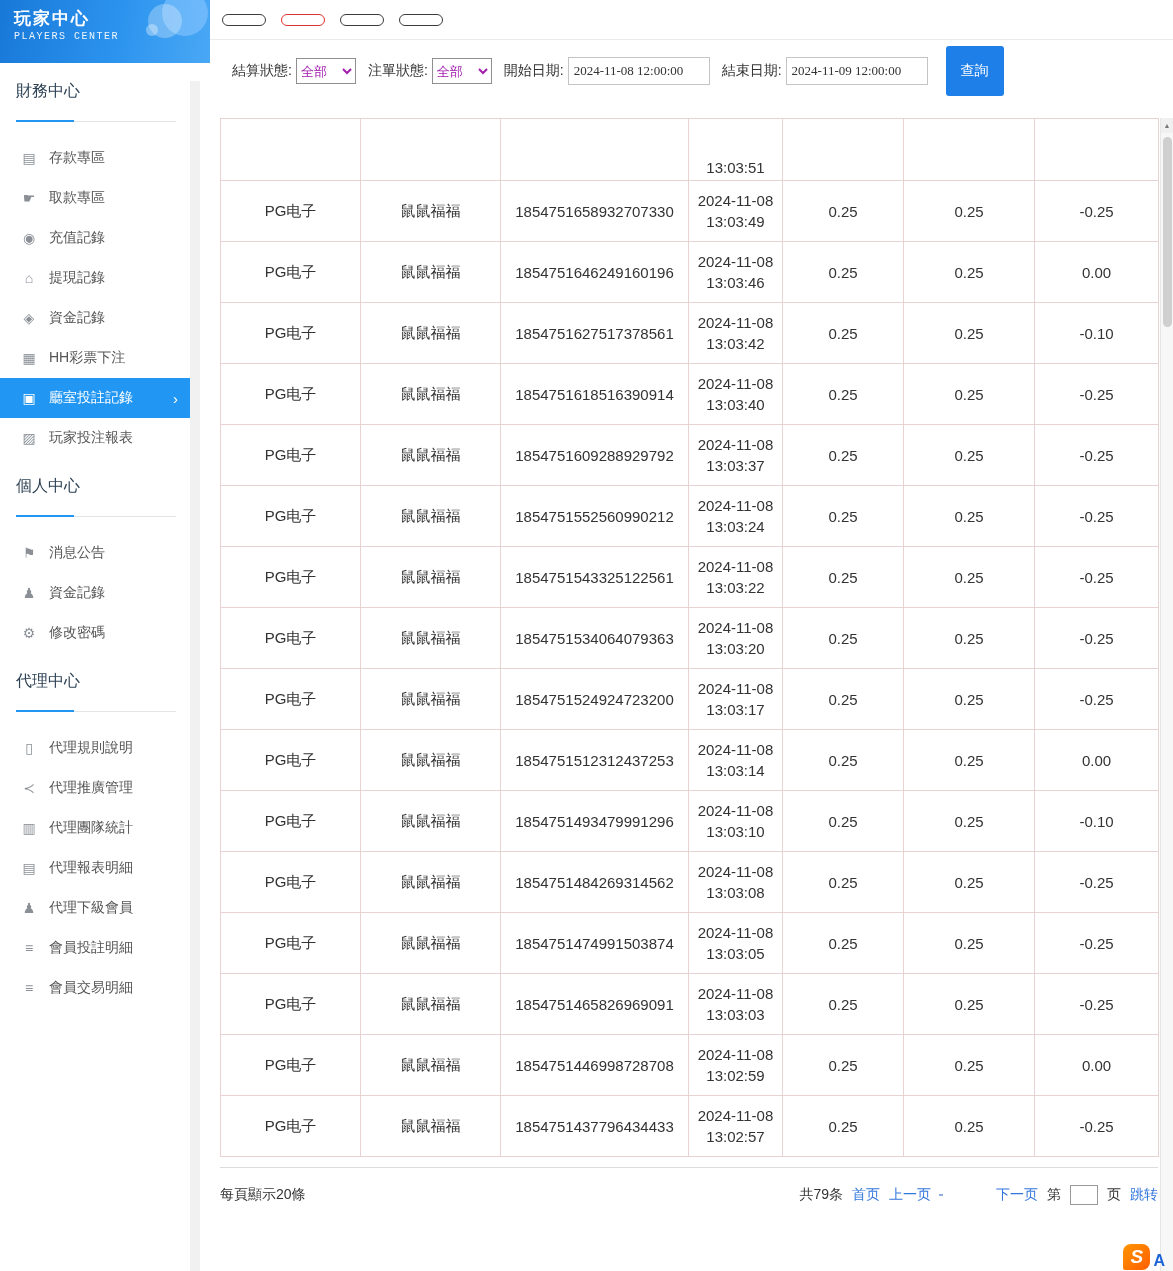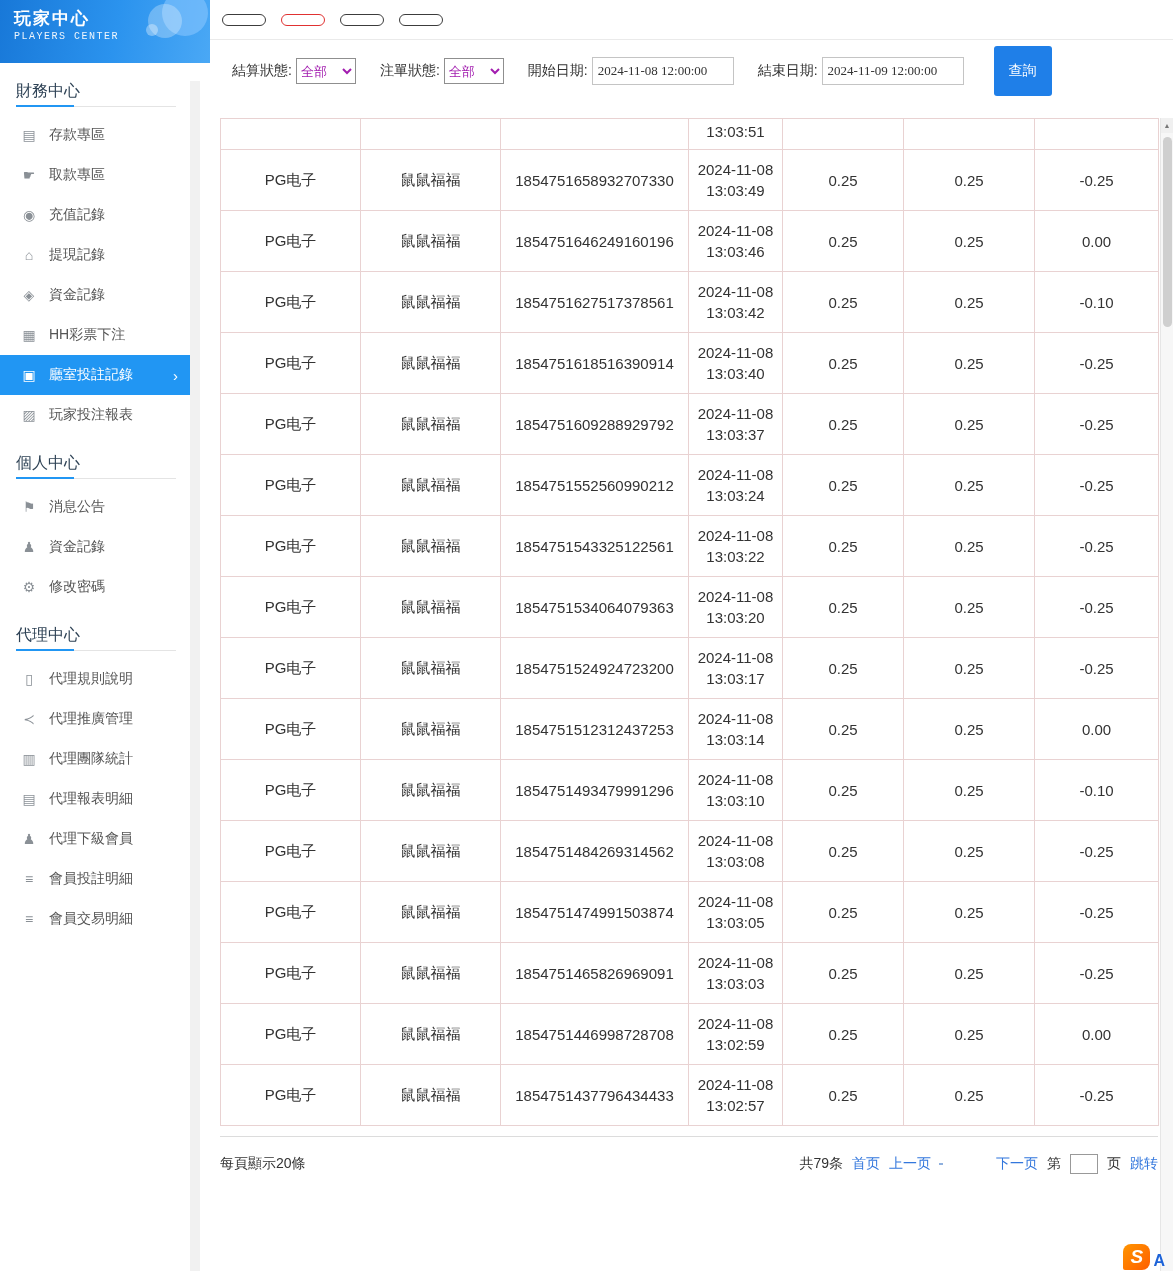--- a/index.html
+++ b/index.html
@@ -11,21 +11,21 @@
   .sidebar { width:210px; flex:0 0 210px; background:#fff; }
   .sidebar-header { height:63px; background:linear-gradient(100deg,#1878d8 0%,#2b93ee 55%,#4aa8f5 100%);
     position:relative; color:#fff; padding:7px 4px 0 14px; overflow:hidden;font-family:Liberation Mono, monospace; }
   .sidebar-title { font-size:17px; font-weight:bold; letter-spacing:2px; }
   .sidebar-sub { font-size:10px; letter-spacing:1.5px; opacity:.92; margin-top:1px; }
   .decor { position:absolute; border-radius:50%; }
   .decor.c1 { right:28px; top:4px; width:34px; height:34px; background:rgba(255,255,255,.28); }
   .decor.c2 { right:2px; top:-10px; width:46px; height:46px; background:rgba(140,200,255,.55); }
   .decor.c3 { right:52px; top:24px; width:12px; height:12px; background:rgba(255,255,255,.35); }
   .sidebar-body { width:200px; min-height:1223px; border-right:10px solid #f1f1f1; }
-  .section-title { margin:18px 14px 8px 16px; padding-bottom:4px; color:#2e4255; font-size:16px;
+  .section-title { margin:18px 14px 16px 16px; padding-bottom:19px; color:#2e4255; font-size:16px;
     position:relative; border-bottom:1px solid #e4e4e4; }
   .section-title::after { content:""; position:absolute; left:0; bottom:-1px; width:58px; height:2px; background:#2196f3; }
   .section-items { margin-top:8px; }
   .nav-item { display:flex; align-items:center; height:40px; padding-left:18px; font-size:14px;
     color:#555; cursor:pointer; position:relative; }
   .nav-item .icon { width:22px; color:#8a9096; font-size:14px; text-align:center; margin-right:9px; flex:0 0 22px; }
   .nav-item .chev { display:none; position:absolute; right:12px; font-size:15px; }
   .nav-item.active { background:#2196f3; color:#fff; }
   .nav-item.active .icon { color:#fff; }
   .nav-item.active .chev { display:block; color:#fff; }
@@ -33,36 +33,36 @@
   
   .main { flex:1; display:flex; flex-direction:column; background:#fff; }
   .topnav { height:40px; display:flex; align-items:center; gap:15px; padding-left:12px;
     border-bottom:1px solid #eaeaea; background:#fff; }
   .tab { border:1px solid #3c3c3c; border-radius:15px; padding:5px 21px; font-size:14px;
     color:#333; background:#fff; cursor:pointer; font-family:inherit; }
   .tab.active { border-color:#e03131; color:#e03131; text-decoration:underline; }
 
   .filterbar { height:62px; display:flex; align-items:center; padding-left:22px; font-size:14px; color:#333; }
   .filterbar .lbl { margin-right:4px; }
-  .filterbar .grp { margin-right:24px; display:flex; align-items:center; }
+  .filterbar .grp { margin-right:12px; display:flex; align-items:center; }
   .filterbar select { height:26px; min-width:60px; border:1px solid #8f8f8f; background:#fff;
     font-size:13px; font-family:inherit; color:#a21caf; }
   .filterbar input.date { height:28px; width:142px; border:1px solid #c4c4c4; font-size:13px;
     font-family:Liberation Serif, serif; color:#333; padding:2px 5px; }
   .search-btn { background:#1f7fe8; color:#fff; border:none; border-radius:3px; padding:16px 15px;
     font-size:14px; margin-left:6px; cursor:pointer; font-family:inherit; }
 
   
   .table-wrap { margin:16px 0 0 10px; width:938px; }
   table.records { border-collapse:collapse; width:938px; table-layout:fixed; font-size:15px;
     color:#333; text-align:center; }
   table.records td { border:1px solid #e9d2d2; padding:0; overflow:hidden; }
   tbody.data td { height:61px; }
   tr.partial td { height:31px; vertical-align:top; }
-  tr.partial .ptime { line-height:24px; padding-top:1px; }
+  tr.partial .ptime { line-height:24px; padding-top:1px;margin-top:36px; }
   td.timecell div { line-height:21px; }
   tr.total-row td { height:40px; }
   td.total-label { text-align:center; }
 
   
   .pagebar { margin:10px 0 0 10px; width:938px; border-top:1px solid #dcdcdc; height:54px;
     display:flex; align-items:center; justify-content:space-between; font-size:14px; color:#333; }
   .pager { display:flex; align-items:center; gap:9px; }
   .plink { color:#3377dd; cursor:pointer; }
   .pages { display:inline-flex; gap:9px; align-items:center; }

